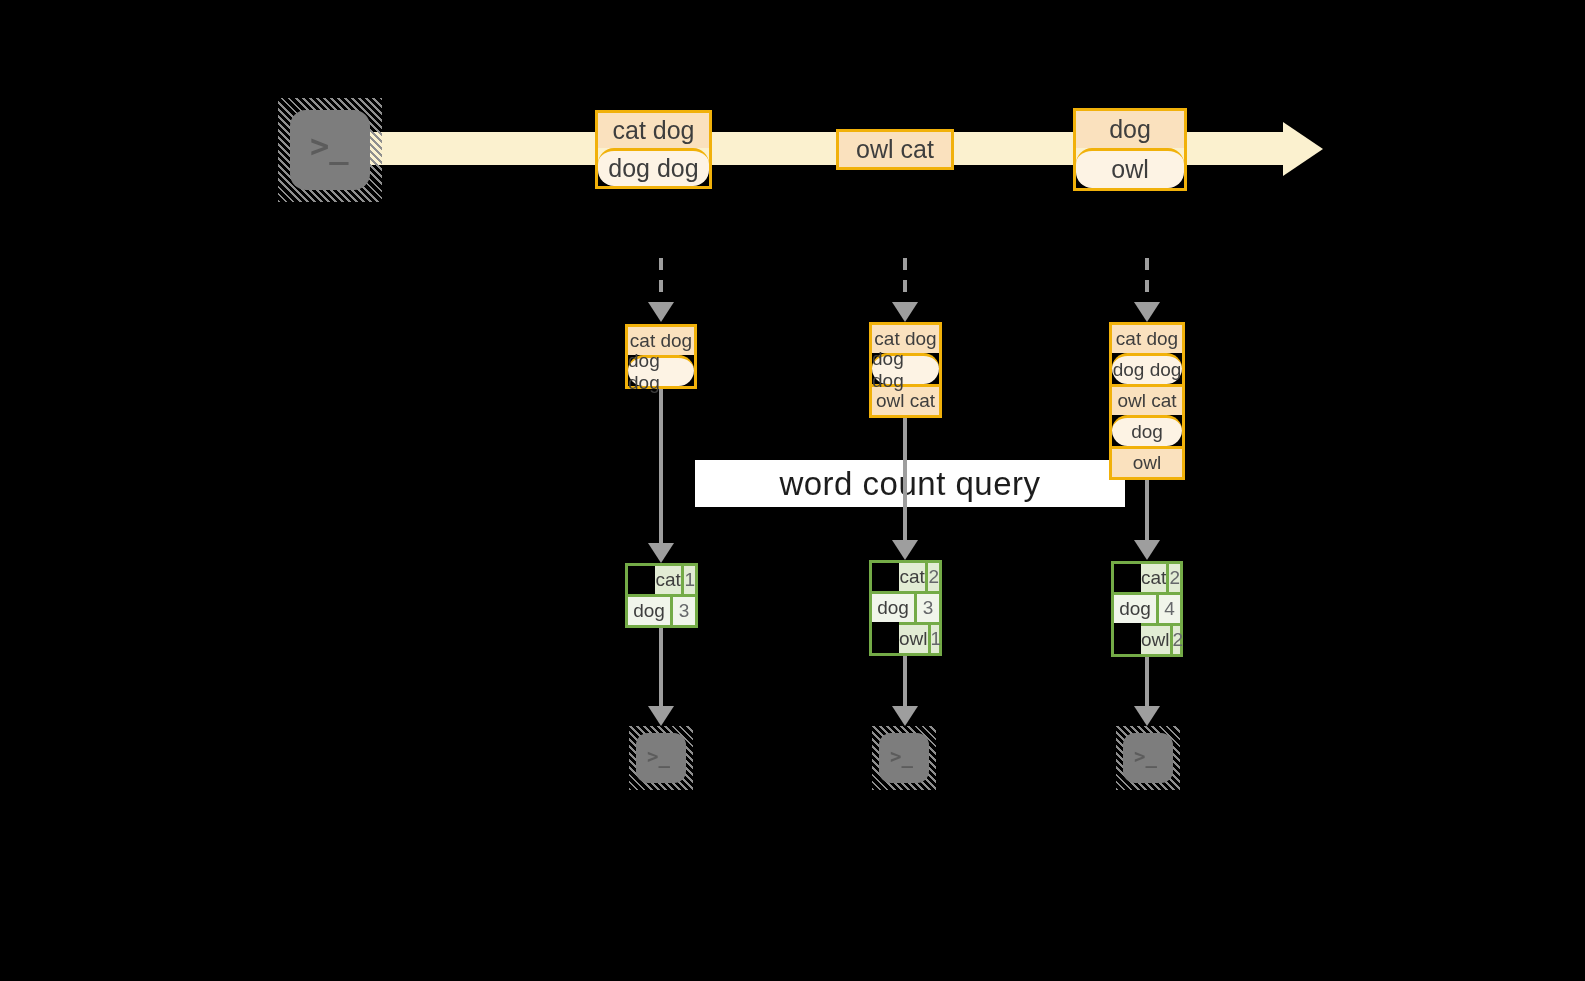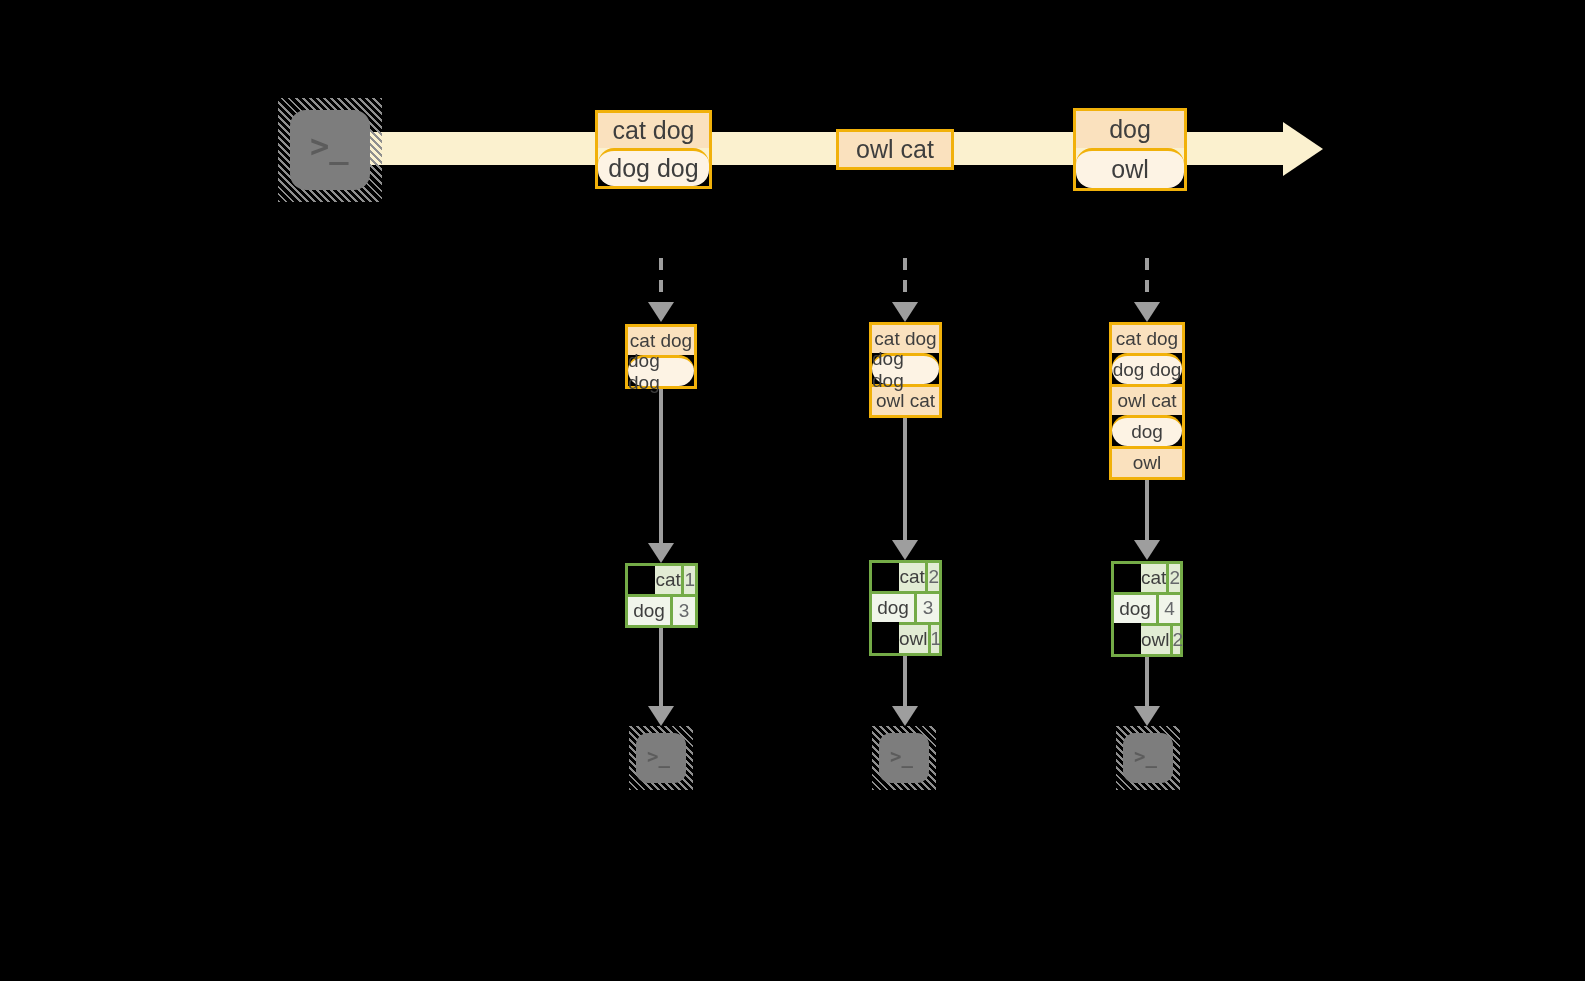--- a/index.html
+++ b/index.html
@@ -135,20 +135,21 @@
       <div class="ocell peach">owl cat</div>
     </div>
   <div class="obox small" style="left:1109px;top:322px;width:76px;">
       <div class="ocell peach">cat dog</div>
       <div class="ocell cream">dog dog</div>
       <div class="ocell peach">owl cat</div>
       <div class="ocell cream">dog</div>
       <div class="ocell peach">owl</div>
     </div>
 
+  <div class="qlabel">word count query</div>
 
   <div class="vline" style="left:659px;top:386px;height:157px;"></div>
   <div class="ahead" style="left:648px;top:543px;"></div>
   <div class="vline" style="left:903px;top:413px;height:127px;"></div>
   <div class="ahead" style="left:892px;top:540px;"></div>
   <div class="vline" style="left:1145px;top:480px;height:60px;"></div>
   <div class="ahead" style="left:1134px;top:540px;"></div>
 
   <div class="gtable" style="left:625px;top:563px;width:73px;">
       <div class="grow gdark">

